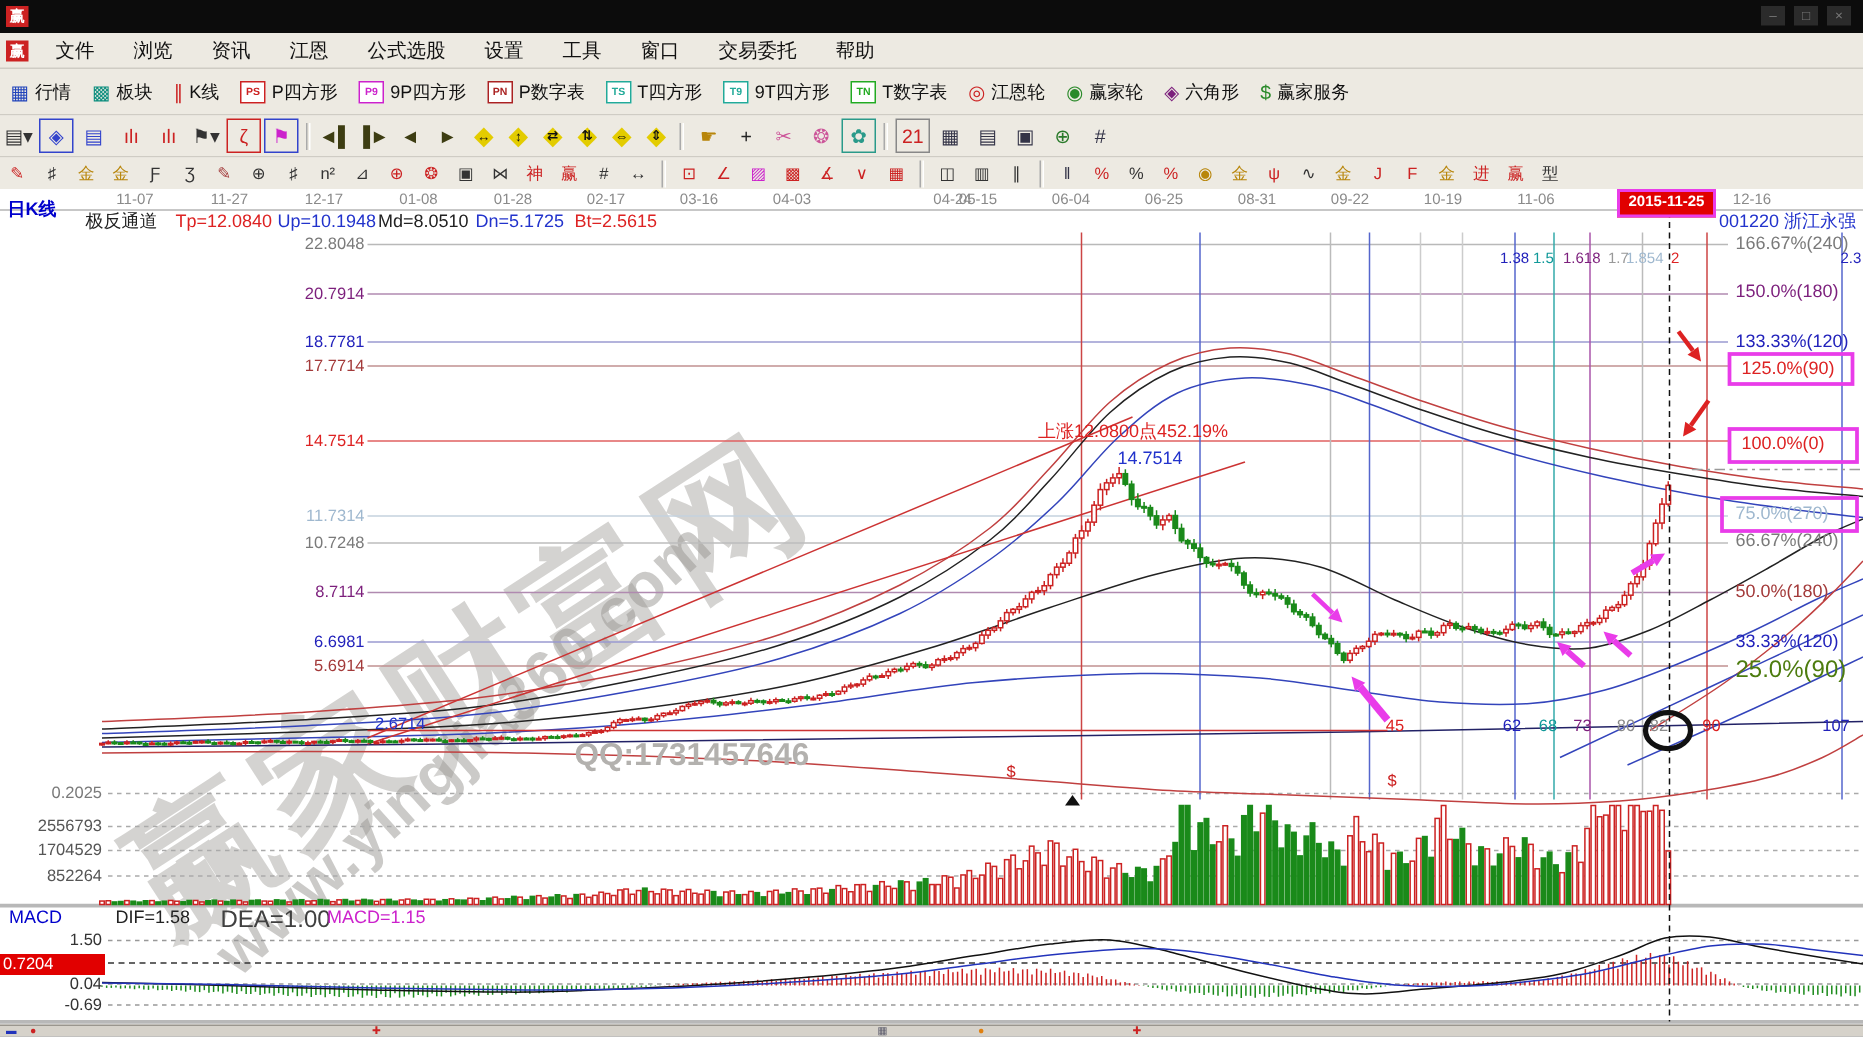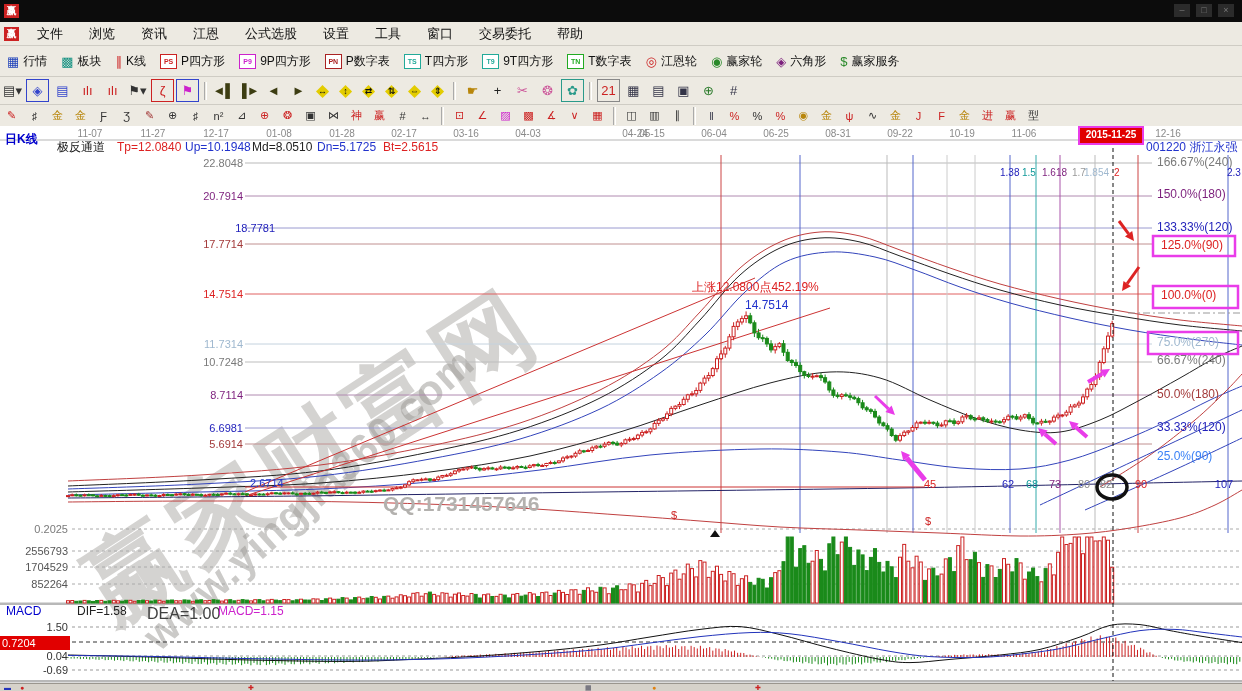--- a/index.html
+++ b/index.html
@@ -1443,39 +1443,39 @@
         <div class="lbl" style="left: 1168px; top: 2px; color: rgb(138, 138, 138); font-size: 10px; transform: translateX(-50%);">12-16</div>
         <div class="lbl" style="left: 57px; top: 15px; color: rgb(34, 34, 34); font-size: 12px;">极反通道</div>
         <div class="lbl" style="left: 117px; top: 15px; color: rgb(221, 34, 34); font-size: 12px;">Tp=12.0840</div>
         <div class="lbl" style="left: 185px; top: 15px; color: rgb(34, 51, 204); font-size: 12px;">Up=10.1948</div>
         <div class="lbl" style="left: 252px; top: 15px; color: rgb(34, 34, 34); font-size: 12px;">Md=8.0510</div>
         <div class="lbl" style="left: 317px; top: 15px; color: rgb(34, 51, 204); font-size: 12px;">Dn=5.1725</div>
         <div class="lbl" style="left: 383px; top: 15px; color: rgb(221, 34, 34); font-size: 12px;">Bt=2.5615</div>
         <div class="lbl" style="left: 1146px; top: 15px; color: rgb(34, 51, 204); font-size: 12px;">001220 浙江永强</div>
         <div class="lbl" style="left: 243px; top: 31px; color: rgb(122, 122, 122); font-size: 11px; transform: translateX(-100%);">22.8048</div>
         <div class="lbl" style="left: 243px; top: 64px; color: rgb(124, 31, 124); font-size: 11px; transform: translateX(-100%);">20.7914</div>
-        <div class="lbl" style="left: 243px; top: 96px; color: rgb(34, 34, 187); font-size: 11px; transform: translateX(-100%); margin-left: 32px;">18.7781</div>
+        <div class="lbl" style="left: 243px; top: 96px; color: rgb(34, 34, 187); font-size: 11px; transform: translateX(-100%);">18.7781</div>
         <div class="lbl" style="left: 243px; top: 112px; color: rgb(163, 58, 58); font-size: 11px; transform: translateX(-100%);">17.7714</div>
         <div class="lbl" style="left: 243px; top: 162px; color: rgb(221, 34, 34); font-size: 11px; transform: translateX(-100%);">14.7514</div>
         <div class="lbl" style="left: 243px; top: 212px; color: rgb(159, 184, 207); font-size: 11px; transform: translateX(-100%);">11.7314</div>
         <div class="lbl" style="left: 243px; top: 230px; color: rgb(122, 122, 122); font-size: 11px; transform: translateX(-100%);">10.7248</div>
         <div class="lbl" style="left: 243px; top: 263px; color: rgb(124, 31, 124); font-size: 11px; transform: translateX(-100%);">8.7114</div>
         <div class="lbl" style="left: 243px; top: 296px; color: rgb(34, 34, 187); font-size: 11px; transform: translateX(-100%);">6.6981</div>
         <div class="lbl" style="left: 243px; top: 312px; color: rgb(163, 58, 58); font-size: 11px; transform: translateX(-100%);">5.6914</div>
         <div class="lbl" style="left: 68px; top: 397px; color: rgb(122, 122, 122); font-size: 11px; transform: translateX(-100%);">0.2025</div>
         <div class="lbl" style="left: 1157px; top: 30px; color: rgb(122, 122, 122); font-size: 12px;">166.67%(240)</div>
         <div class="lbl" style="left: 1157px; top: 62px; color: rgb(124, 31, 124); font-size: 12px;">150.0%(180)</div>
         <div class="lbl" style="left: 1157px; top: 95px; color: rgb(34, 34, 187); font-size: 12px;">133.33%(120)</div>
         <div class="lbl" style="left: 1161px; top: 113px; color: rgb(221, 34, 34); font-size: 12px;">125.0%(90)</div>
         <div class="lbl" style="left: 1161px; top: 163px; color: rgb(221, 34, 34); font-size: 12px;">100.0%(0)</div>
         <div class="lbl" style="left: 1157px; top: 210px; color: rgb(159, 184, 207); font-size: 12px;">75.0%(270)</div>
         <div class="lbl" style="left: 1157px; top: 228px; color: rgb(122, 122, 122); font-size: 12px;">66.67%(240)</div>
         <div class="lbl" style="left: 1157px; top: 262px; color: rgb(163, 58, 58); font-size: 12px;">50.0%(180)</div>
         <div class="lbl" style="left: 1157px; top: 295px; color: rgb(34, 34, 187); font-size: 12px;">33.33%(120)</div>
-        <div class="lbl" style="left: 1157px; top: 324px; color: #3b82f6; font-size: 12px;">25.0%(90)</div>
+        <div class="lbl" style="left: 1157px; top: 312px; color: #4d7c0f; font-size: 16px;">25.0%(90)</div>
         <div class="lbl" style="left: 1000px; top: 41px; color: rgb(34, 34, 187); font-size: 10px;">1.38</div>
         <div class="lbl" style="left: 1022px; top: 41px; color: rgb(17, 153, 153); font-size: 10px;">1.5</div>
         <div class="lbl" style="left: 1042px; top: 41px; color: rgb(124, 31, 124); font-size: 10px;">1.618</div>
         <div class="lbl" style="left: 1072px; top: 41px; color: rgb(153, 153, 153); font-size: 10px;">1.7</div>
         <div class="lbl" style="left: 1084px; top: 41px; color: rgb(159, 184, 207); font-size: 10px;">1.854</div>
         <div class="lbl" style="left: 1114px; top: 41px; color: rgb(221, 34, 34); font-size: 10px;">2</div>
         <div class="lbl" style="left: 1227px; top: 41px; color: rgb(34, 34, 187); font-size: 10px;">2.3</div>
         <div class="lbl" style="left: 692px; top: 155px; color: rgb(221, 34, 34); font-size: 12px;">上涨12.0800点452.19%</div>
         <div class="lbl" style="left: 745px; top: 173px; color: rgb(34, 51, 204); font-size: 12px;">14.7514</div>
         <div class="lbl" style="left: 250px; top: 351px; color: rgb(34, 51, 204); font-size: 11px;">2.6714</div>

